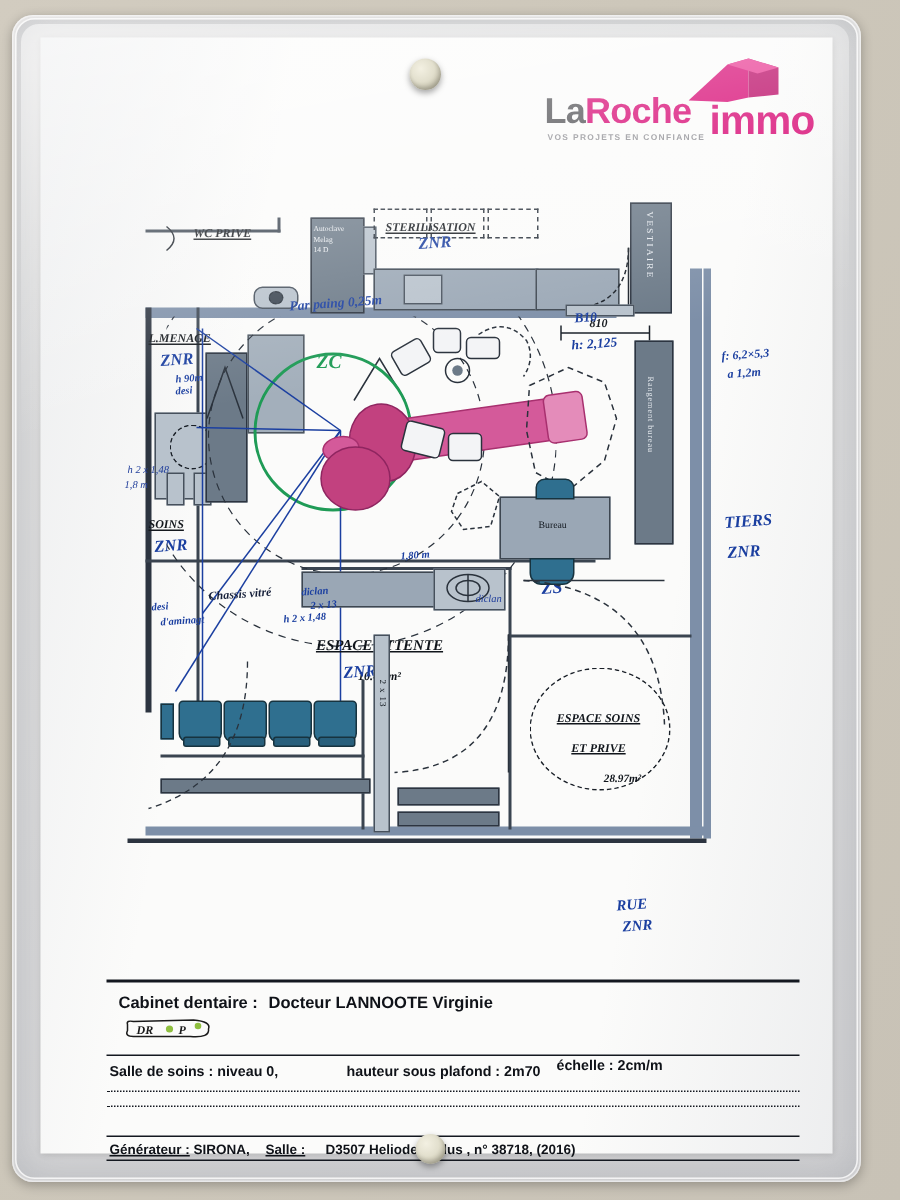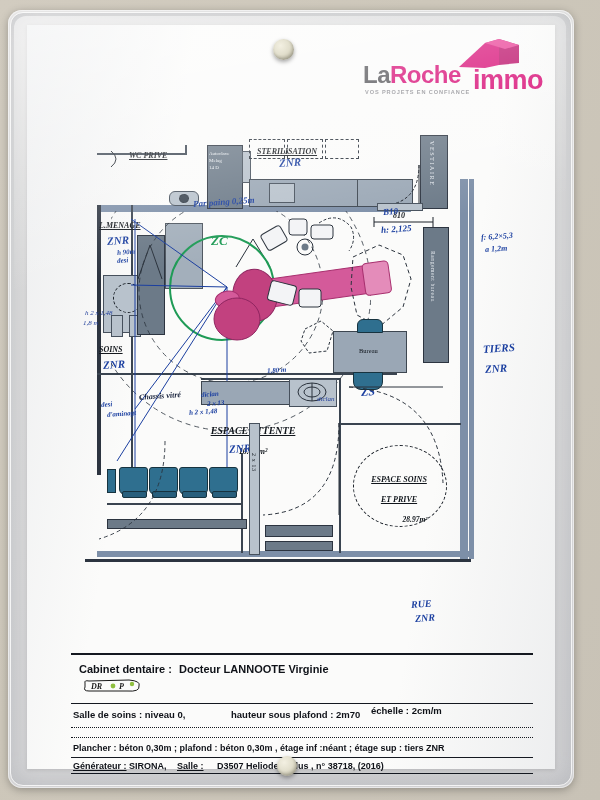--- a/index.html
+++ b/index.html
@@ -342,21 +342,20 @@
       </svg>
 
 
       <div class="tb-line" style="top:48px;"></div>
       <div class="tb-t tb-n" style="left:2px;top:54px;font-size:9.5px;font-weight:bold;">Salle de soins :  niveau 0,</div>
       <div class="tb-t tb-n" style="left:128px;top:54px;font-size:9.5px;font-weight:bold;padding-left:32px;">hauteur sous plafond : 2m70</div>
       <div class="tb-t tb-n" style="left:300px;top:50px;font-size:9.5px;font-weight:bold;">échelle : 2cm/m</div>
 
       <div class="tb-dot" style="top:72px;"></div>
       <div class="tb-dot" style="top:82px;"></div>
-      <div class="tb-t tb-n" style="left:2px;top:88px;font-size:9px;font-weight:bold;">Plancher : béton 0,30m ; plafond : béton 0,30m , étage inf :néant ; étage sup : tiers  ZNR</div>
 
       <div class="tb-line" style="top:102px;"></div>
       <div class="tb-t u" style="left:2px;top:106px;font-size:9px;">Générateur :</div>
       <div class="tb-t tb-n" style="left:58px;top:106px;font-size:9px;font-weight:bold;">SIRONA,</div>
       <div class="tb-t u" style="left:106px;top:106px;font-size:9px;">Salle :</div>
       <div class="tb-t tb-n" style="left:146px;top:106px;font-size:9px;font-weight:bold;">D3507 Heliodent Plus , n° 38718, (2016)</div>
       <div class="tb-line" style="top:118px;"></div>
     </div>
   </div>
 

